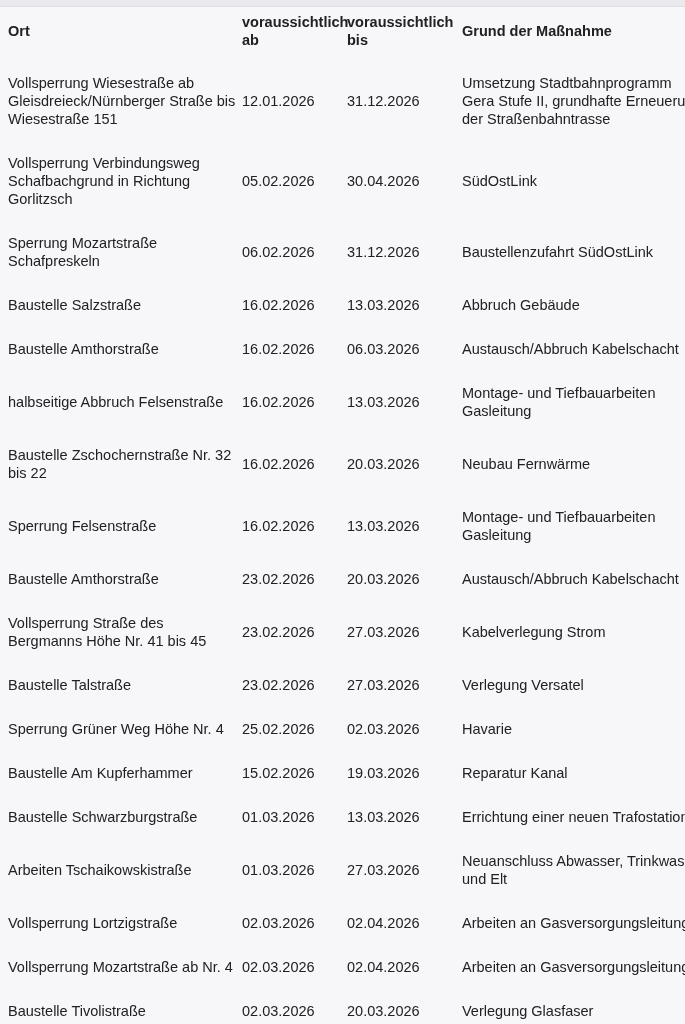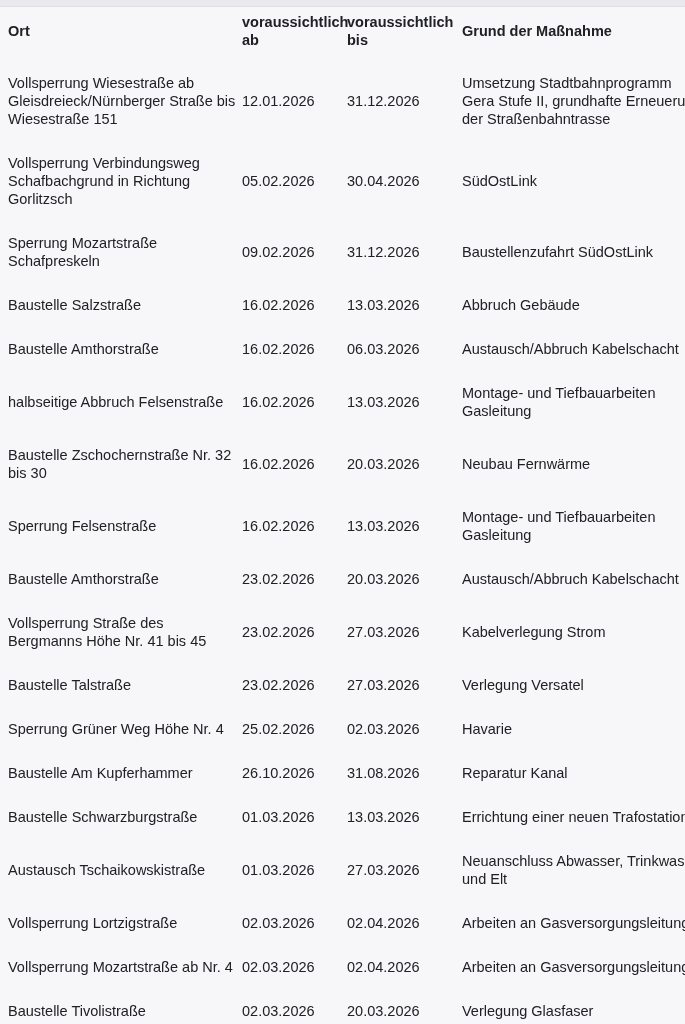--- a/index.html
+++ b/index.html
@@ -85,21 +85,21 @@
           <td>Vollsperrung Verbindungsweg
 Schafbachgrund in Richtung
 Gorlitzsch</td>
           <td>05.02.2026</td>
           <td>30.04.2026</td>
           <td>SüdOstLink</td>
         </tr>
         <tr>
           <td>Sperrung Mozartstraße
 Schafpreskeln</td>
-          <td>09.02.2026</td>
+          <td>06.02.2026</td>
           <td>31.12.2026</td>
           <td>Baustellenzufahrt SüdOstLink</td>
         </tr>
         <tr>
           <td>Baustelle Salzstraße</td>
           <td>16.02.2026</td>
           <td>13.03.2026</td>
           <td>Abbruch Gebäude</td>
         </tr>
         <tr>
@@ -110,21 +110,21 @@
         </tr>
         <tr>
           <td>halbseitige Abbruch Felsenstraße</td>
           <td>16.02.2026</td>
           <td>13.03.2026</td>
           <td>Montage- und Tiefbauarbeiten
 Gasleitung</td>
         </tr>
         <tr>
           <td>Baustelle Zschochernstraße Nr. 32
-bis 30</td>
+bis 22</td>
           <td>16.02.2026</td>
           <td>20.03.2026</td>
           <td>Neubau Fernwärme</td>
         </tr>
         <tr>
           <td>Sperrung Felsenstraße</td>
           <td>16.02.2026</td>
           <td>13.03.2026</td>
           <td>Montage- und Tiefbauarbeiten
 Gasleitung</td>
@@ -149,32 +149,32 @@
           <td>Verlegung Versatel</td>
         </tr>
         <tr>
           <td>Sperrung Grüner Weg Höhe Nr. 4</td>
           <td>25.02.2026</td>
           <td>02.03.2026</td>
           <td>Havarie</td>
         </tr>
         <tr>
           <td>Baustelle Am Kupferhammer</td>
-          <td>26.10.2026</td>
-          <td>31.08.2026</td>
+          <td>15.02.2026</td>
+          <td>19.03.2026</td>
           <td>Reparatur Kanal</td>
         </tr>
         <tr>
           <td>Baustelle Schwarzburgstraße</td>
           <td>01.03.2026</td>
           <td>13.03.2026</td>
           <td>Errichtung einer neuen Trafostation</td>
         </tr>
         <tr>
-          <td>Austausch Tschaikowskistraße</td>
+          <td>Arbeiten Tschaikowskistraße</td>
           <td>01.03.2026</td>
           <td>27.03.2026</td>
           <td>Neuanschluss Abwasser, Trinkwasser
 und Elt</td>
         </tr>
         <tr>
           <td>Vollsperrung Lortzigstraße</td>
           <td>02.03.2026</td>
           <td>02.04.2026</td>
           <td>Arbeiten an Gasversorgungsleitung</td>

